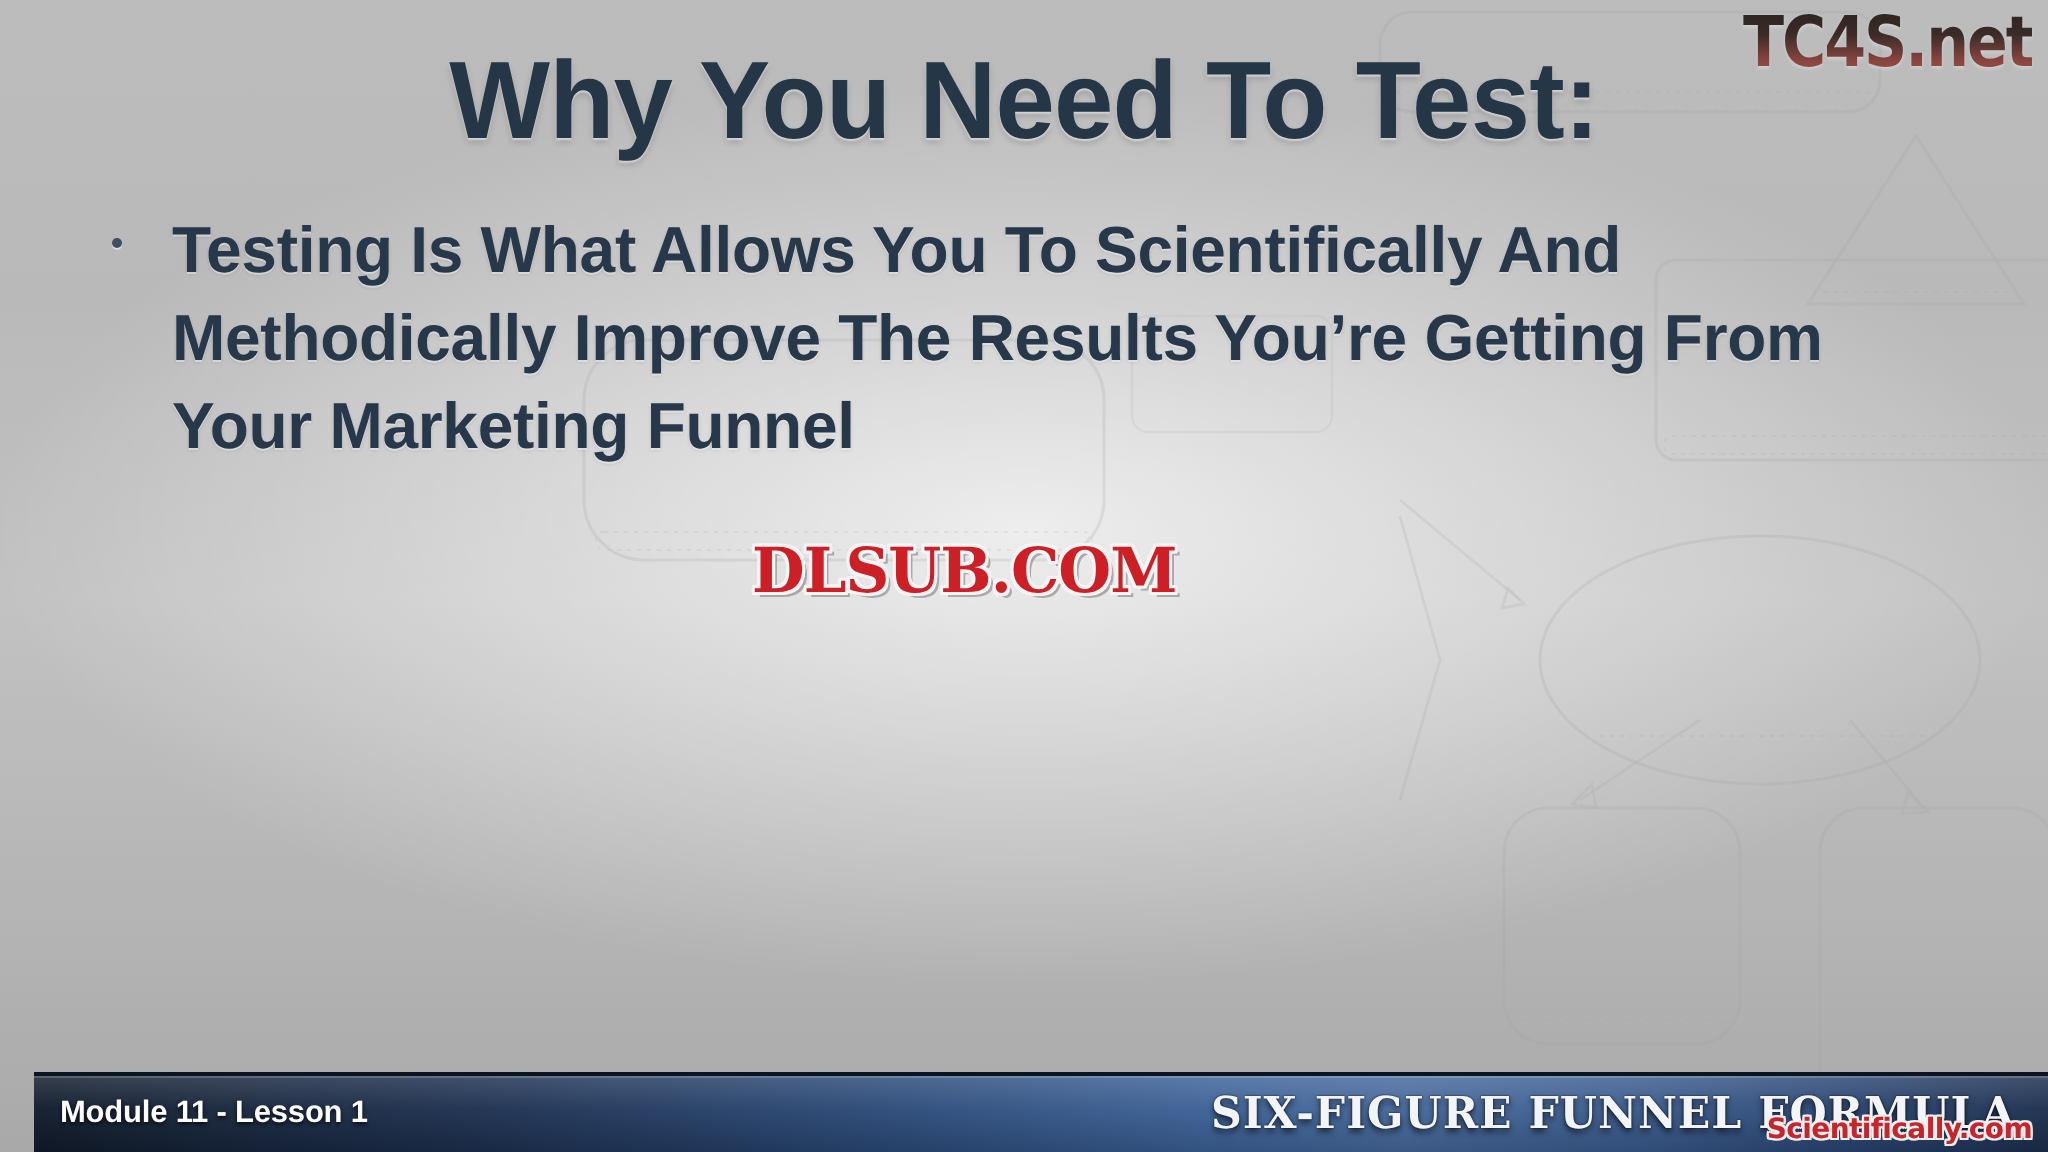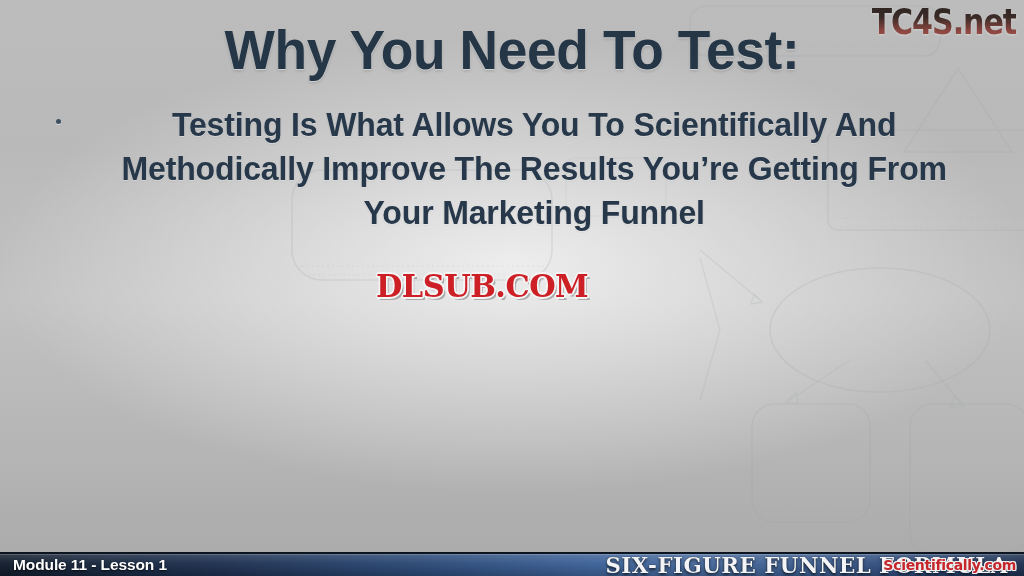--- a/index.html
+++ b/index.html
@@ -40,21 +40,20 @@
   
   .body {
     position:absolute;
     left:46px; top:103px;
     width:950px;
   }
   .bullet {
     position:relative;
     padding-left:40px;
     margin-bottom:2px;
-    text-align:center;
   }
   .bullet .dot {
     position:absolute;
     left:10px; top:16px;
     width:5px; height:5px;
     border-radius:50%;
     background:#3d4f60;
     box-shadow:0 1px 0 rgba(255,255,255,0.5);
   }
   .bullet .txt {
@@ -104,22 +103,22 @@
       -1.4px -1.4px 0 #f4f4f4, 1.4px -1.4px 0 #f4f4f4,
       -1.4px  1.4px 0 #f4f4f4, 1.4px  1.4px 0 #f4f4f4,
        0 -1.6px 0 #f4f4f4, 0 1.6px 0 #f4f4f4,
       -1.6px 0 0 #f4f4f4, 1.6px 0 0 #f4f4f4,
        2.5px 2.5px 0 rgba(120,120,120,0.55);
   }
 
   
   .footer {
     position:absolute;
-    left:0; right:0; bottom:0;
-    height:24px;
+    left:17px; right:0; bottom:0;
+    height:40px;
     background:
       linear-gradient(180deg, rgba(255,255,255,0.16) 0%, rgba(255,255,255,0.04) 42%, rgba(0,0,0,0.16) 100%),
       linear-gradient(90deg,
         #101b2b 0%,
         #16243a 8%,
         #1d3050 22%,
         #2b4a78 42%,
         #3c6197 58%,
         #46699c 68%,
         #3a5b8d 80%,

